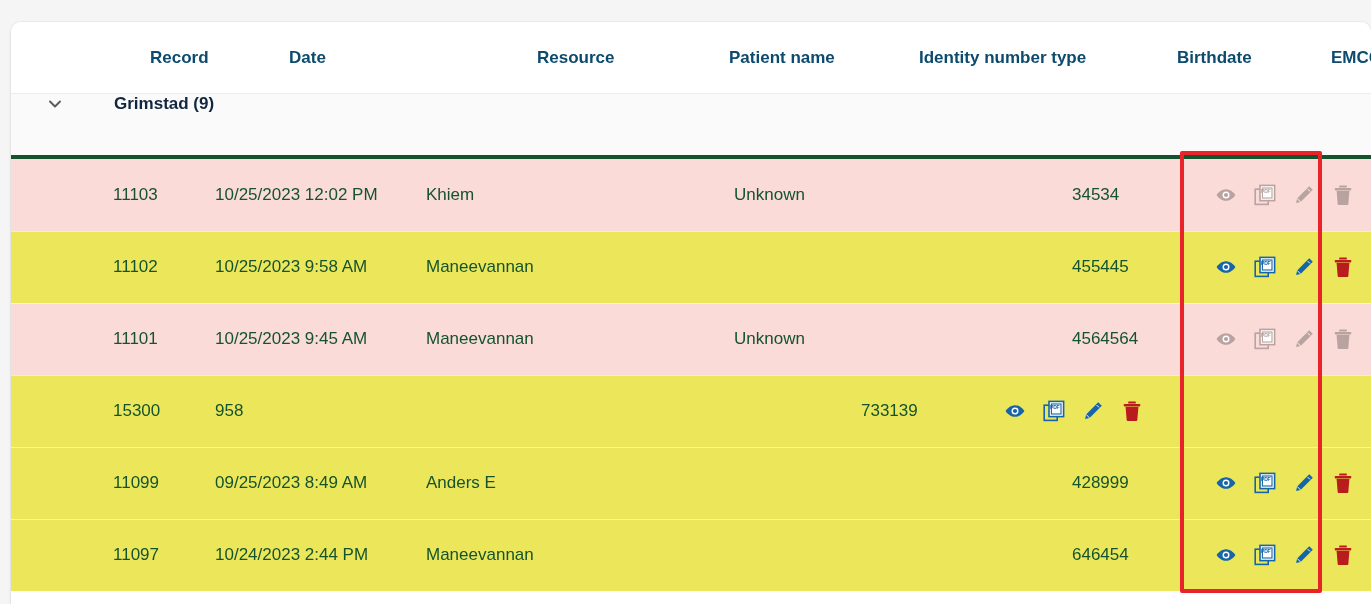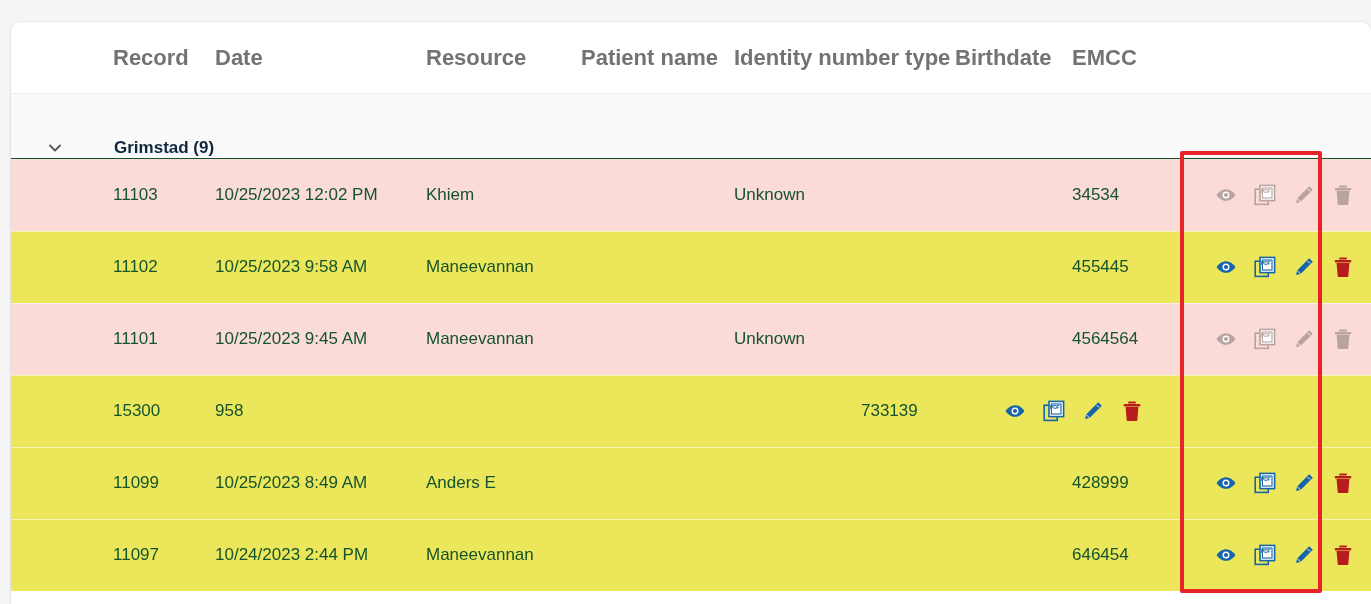--- a/index.html
+++ b/index.html
@@ -34,33 +34,34 @@
 
   
   .thead {
     display: flex;
     align-items: center;
     height: 72px;
     background: #ffffff;
     border-bottom: 1px solid #ececec;
   }
   .th {
-    font-size: 22px;
+    font-size: 17px;
     font-weight: bold;
-    color: #737373;
+    color: #0c4a6e;
     white-space: nowrap;
+    margin-left: 37px;
   }
 
   
   .group-row {
     display: flex;
-    align-items: flex-end;
+    align-items: flex-start;
     height: 65px;
     background: #fafafa;
-    border-bottom: 1px solid #14532d;
+    border-bottom: 4px solid #14532d;
   }
   .group-caret {
     width: 64px;
     display: flex;
     align-items: center;
     justify-content: center;
     padding-left: 24px;
     cursor: pointer;
   }
   .group-caret svg { display: block; }
@@ -360,21 +361,21 @@
                   <rect x="2.8" y="3.9" width="16.4" height="2.6" rx="0.7" fill="#b81c1c"></rect>
                   <path d="M4.6 7.1 h12.8 l-1.1 13.1 a0.9 0.9 0 0 1 -0.9 0.8 h-8.8 a0.9 0.9 0 0 1 -0.9 -0.8 Z" fill="#b81c1c"></path>
                 </svg>
               </button>
             </div>
           </div>
         </div>
         <div class="row yellow">
           <div class="c-spacer"></div>
           <div class="cell c-record">11099</div>
-          <div class="cell c-date">10/25/2023 8:49 AM</div>
+          <div class="cell c-date">09/25/2023 8:49 AM</div>
           <div class="cell c-resource">Anders E</div>
           <div class="cell c-patient"></div>
           <div class="cell c-ident"></div>
           <div class="cell c-birth"></div>
           <div class="cell c-emcc">428999</div>
           <div class="c-actions">
             <div class="actions">
               <button class="icon-btn">
                 <svg width="22" height="22" viewBox="0 0 22 22">
                   <path d="M11 5.2C6.3 5.2 2.6 9.1 1.6 11c1 1.9 4.7 5.8 9.4 5.8s8.4-3.9 9.4-5.8c-1-1.9-4.7-5.8-9.4-5.8z" fill="#1565a8"></path>

